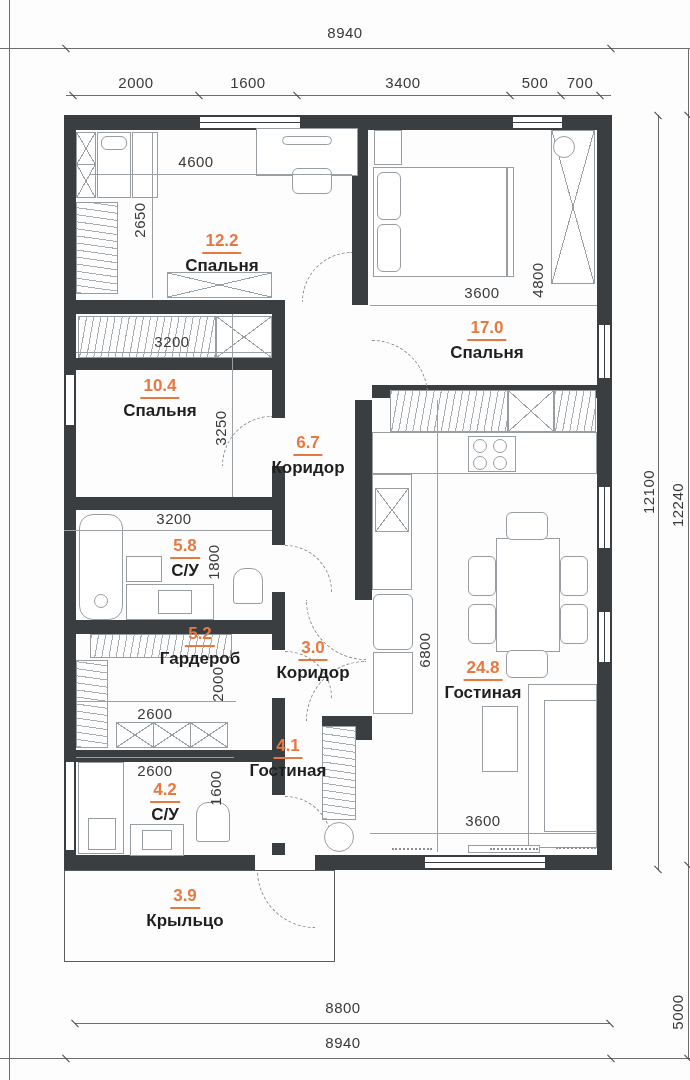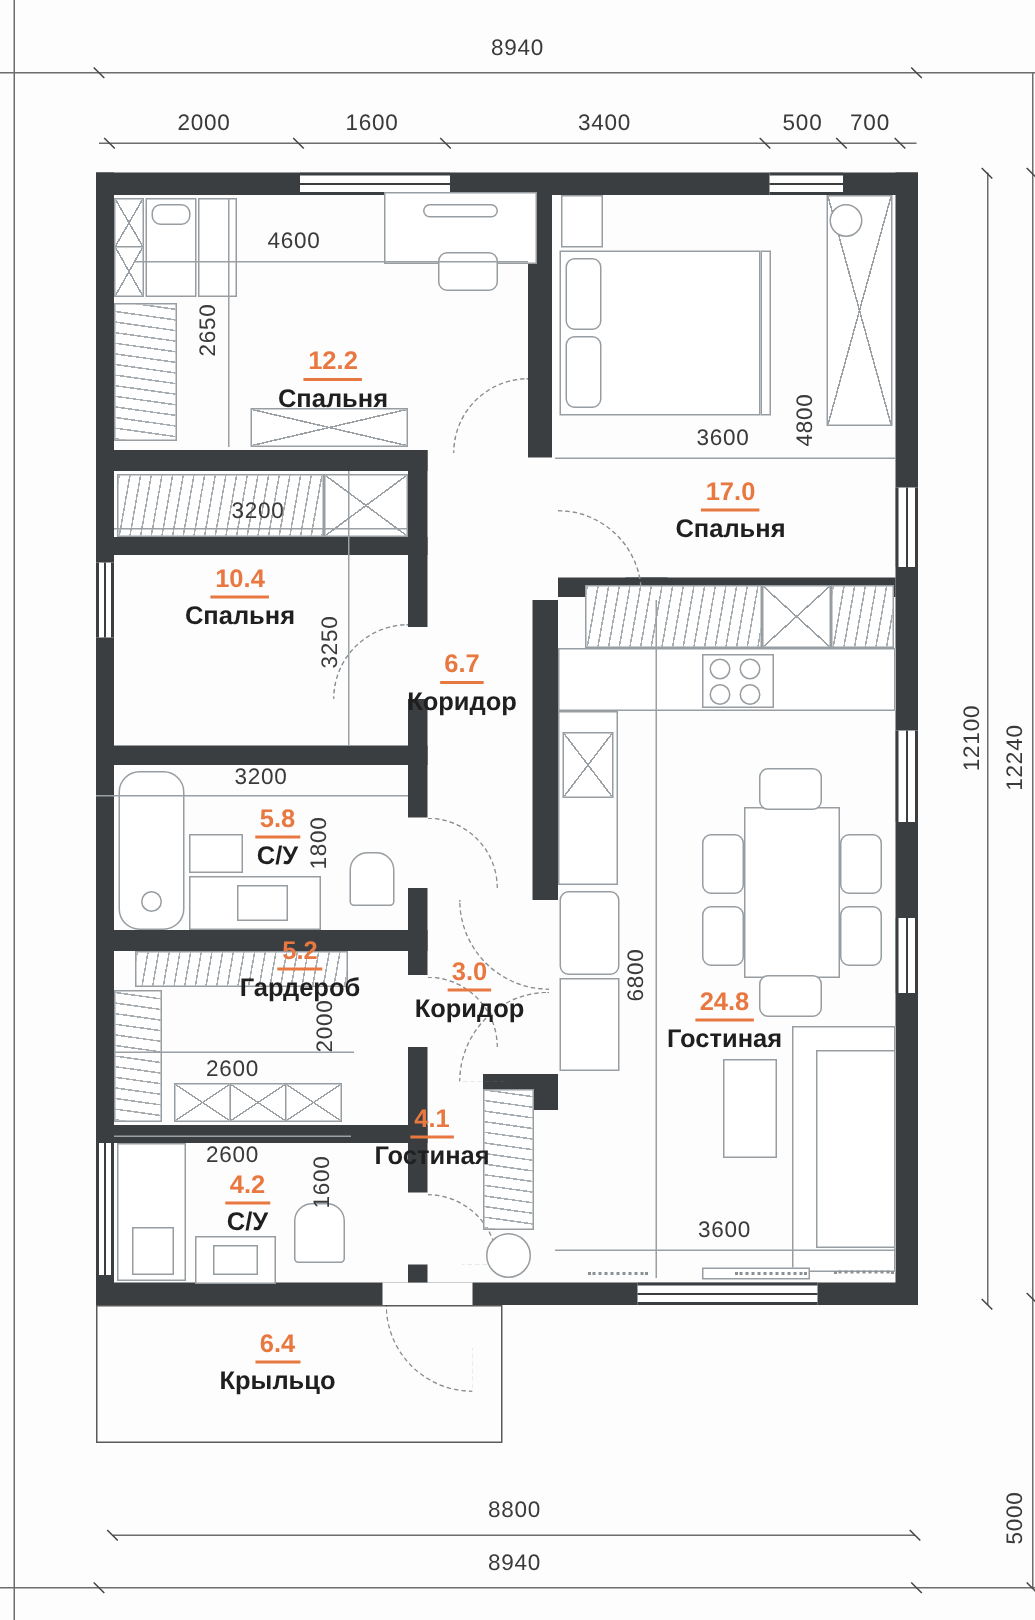--- a/index.html
+++ b/index.html
@@ -262,17 +262,17 @@
   </div>
   <div class="rlabel" style="left:165px;top:780px;">
     <span class="anum">4.2</span>
     <div class="rname">С/У</div>
   </div>
   <div class="rlabel" style="left:483px;top:658px;">
     <span class="anum">24.8</span>
     <div class="rname">Гостиная</div>
   </div>
   <div class="rlabel" style="left:185px;top:886px;">
-    <span class="anum">6.4</span>
+    <span class="anum">3.9</span>
     <div class="rname">Крыльцо</div>
   </div>
 
 </div>
 
 </body></html>

